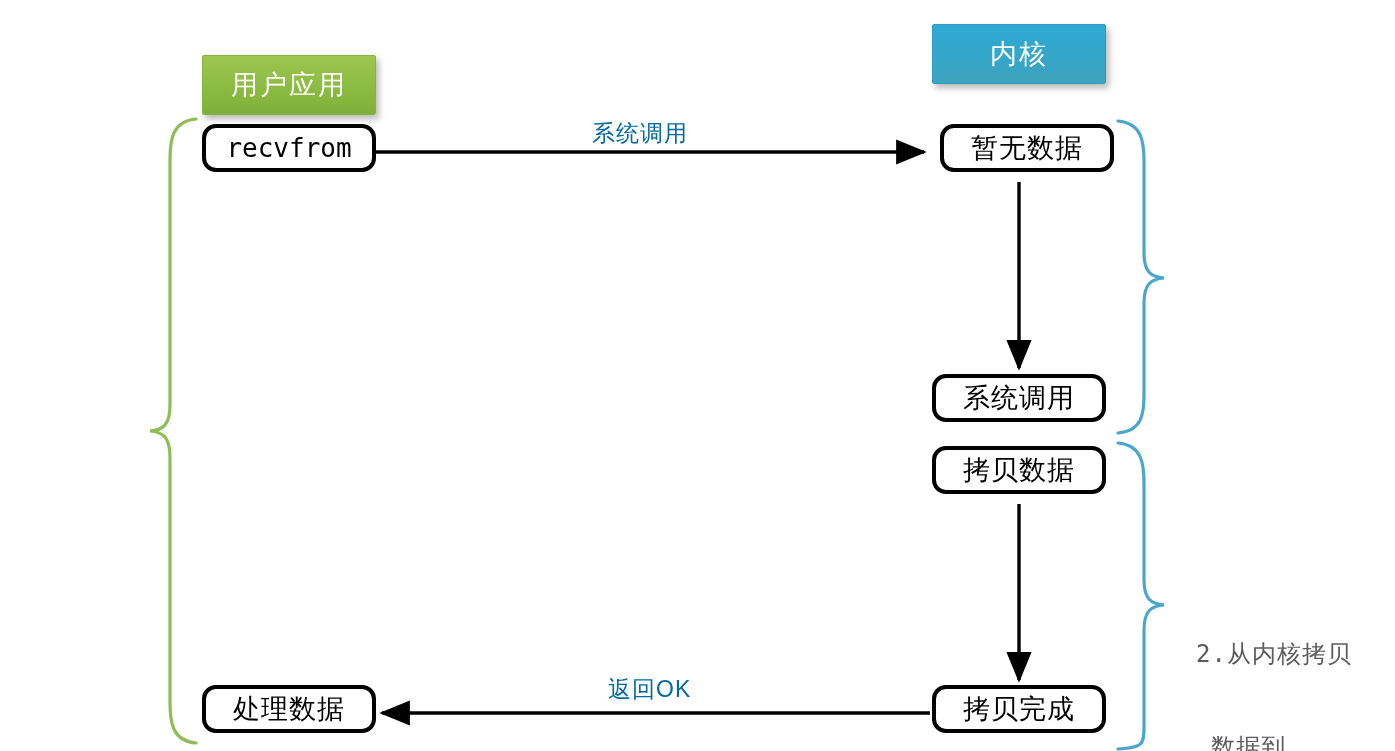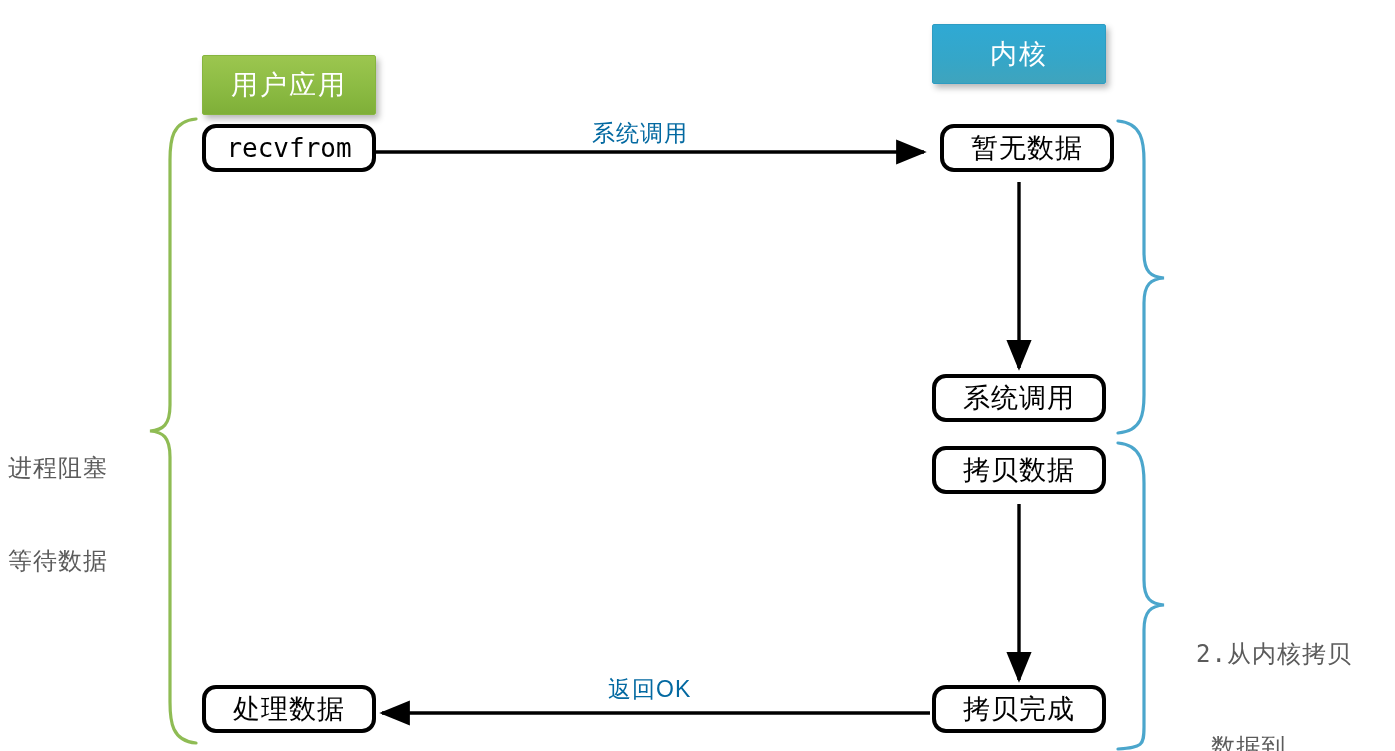--- a/index.html
+++ b/index.html
@@ -208,24 +208,20 @@
   </div>
 
   <div class="edge-label" style="left:592px; top:118px;">
     <span>系统调用</span>
   </div>
 
   <div class="edge-label" style="left:608px; top:674px;">
     <span>返回OK</span>
   </div>
 
-  <div class="annot annot-left">
-    <div>进程阻塞</div>
-    <div>等待数据</div>
-  </div>
 
 
   <div class="annot annot-copy">
     <div class="num">2.从内核拷贝</div>
     <div>  数据到</div>
     
   </div>
 
 </div>
 

